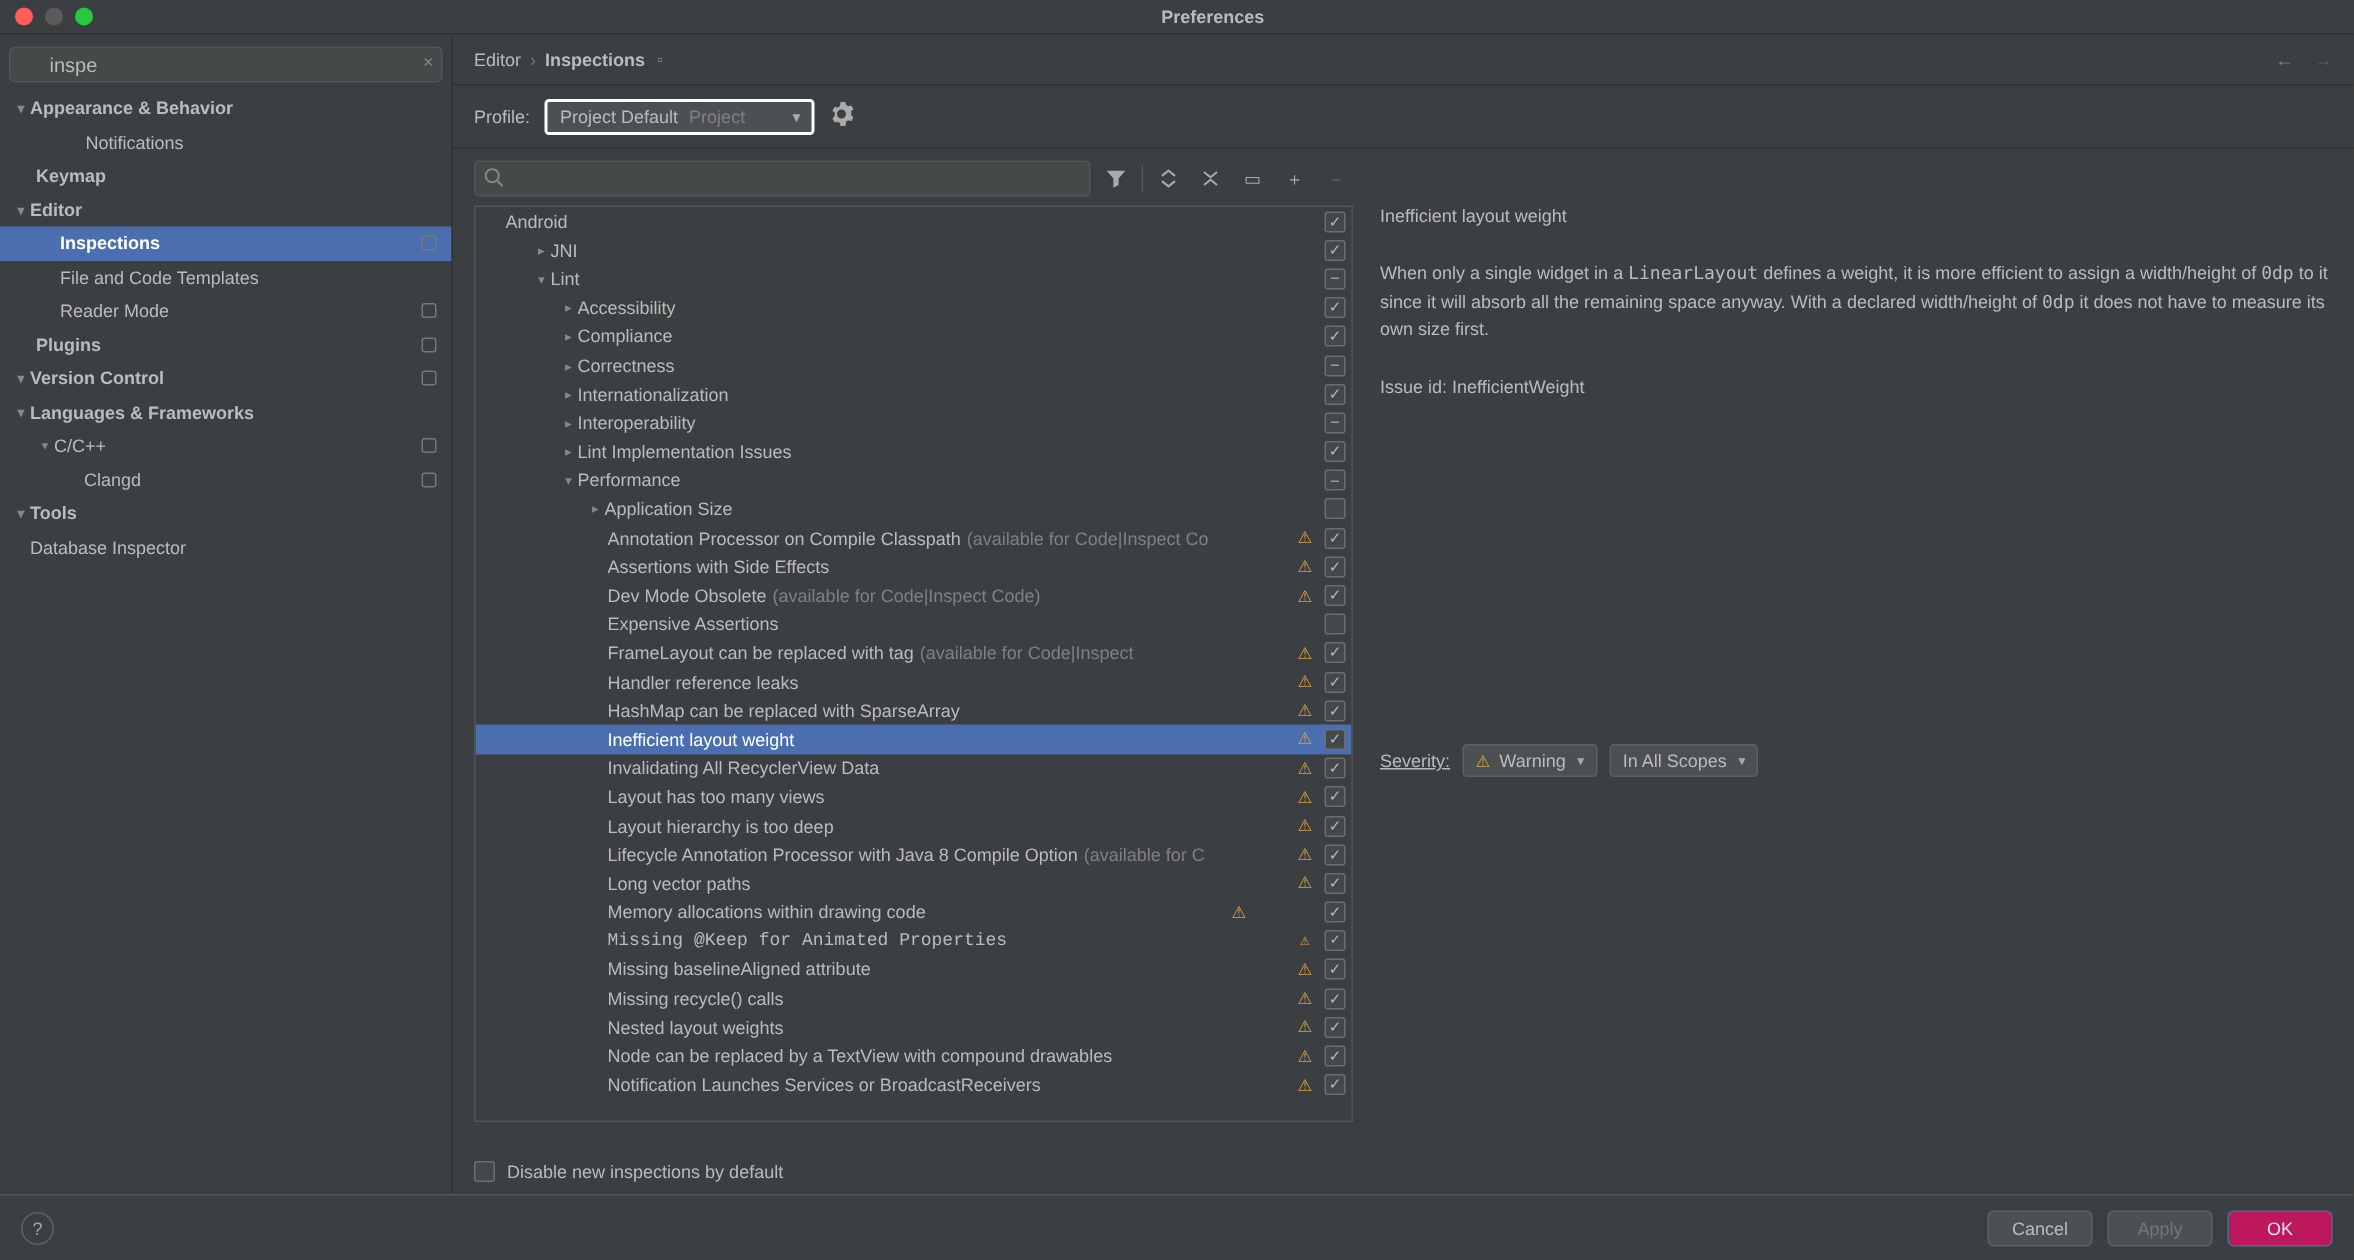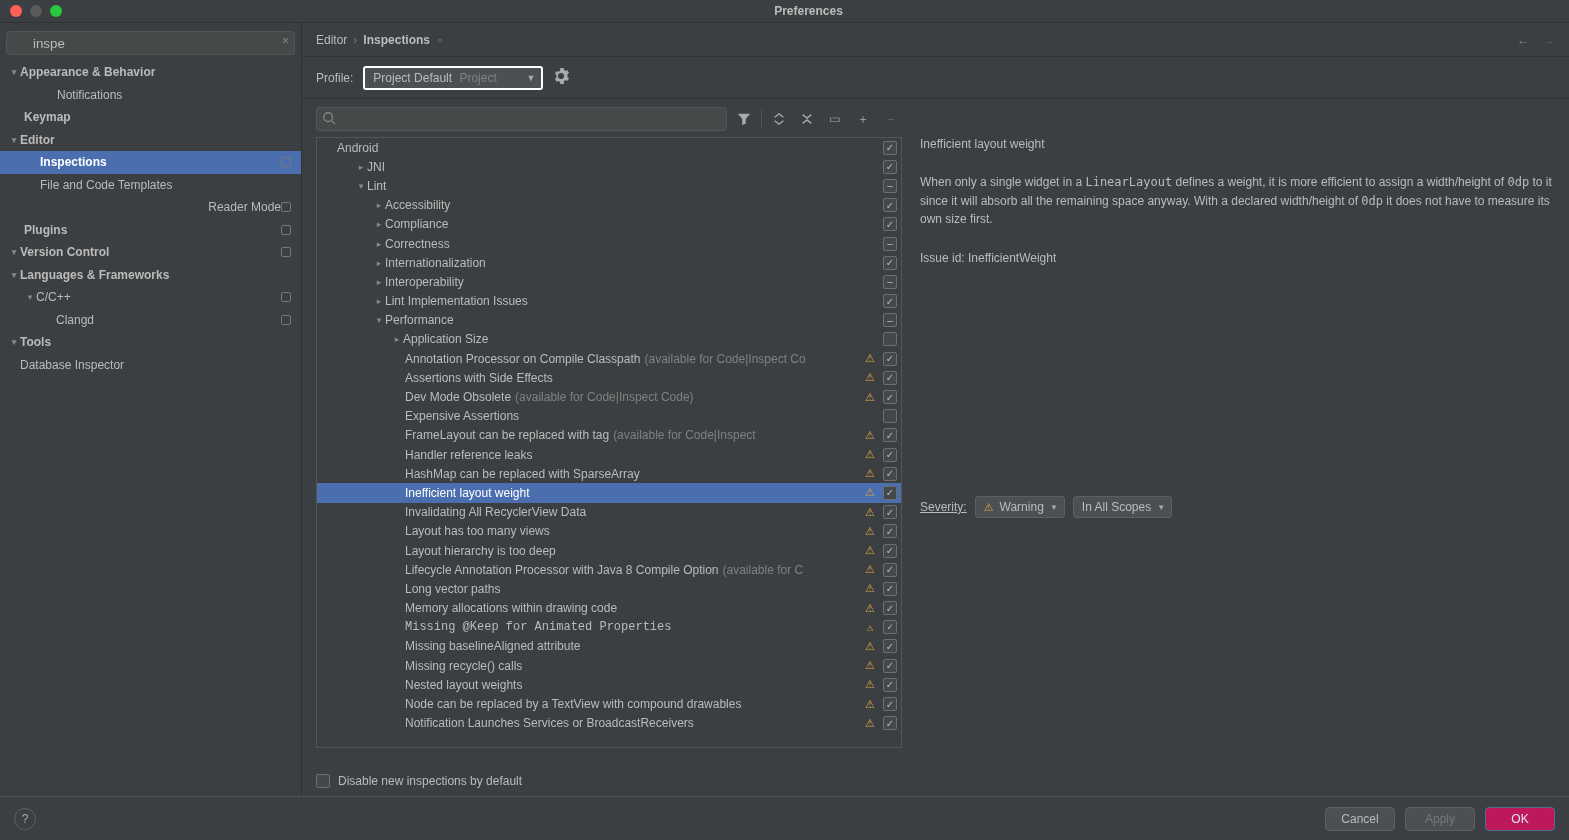--- a/index.html
+++ b/index.html
@@ -384,21 +384,21 @@
           <span class="chev">▾</span>
           <span class="label">Editor</span>
         </div>
         <div class="tree-item indent-1 selected bold" style="padding-left: 40px;">
           <span class="label">Inspections</span>
           <span class="badge"></span>
         </div>
         <div class="tree-item indent-1" style="padding-left: 40px;">
           <span class="label">File and Code Templates</span>
         </div>
-        <div class="tree-item indent-1" style="padding-left: 40px; text-align: right;">
+        <div class="tree-item indent-1" style="padding-left: 40px;">
           <span class="label">Reader Mode</span>
           <span class="badge"></span>
         </div>
         <div class="tree-item indent-0 bold" style="padding-left: 24px;">
           <span class="label">Plugins</span>
           <span class="badge"></span>
         </div>
         <div class="tree-item indent-0 bold">
           <span class="chev">▾</span>
           <span class="label">Version Control</span>
@@ -610,21 +610,21 @@
               <div class="insp-row" style="padding-left: 88px;">
                 <span class="txt"><span>Lifecycle Annotation Processor with Java 8 Compile Option</span><span class="hint">(available for C</span></span>
                 <span class="warn-icon">⚠</span>
                 <span class="cb checked"></span>
               </div>
               <div class="insp-row" style="padding-left: 88px;">
                 <span class="txt"><span>Long vector paths</span></span>
                 <span class="warn-icon">⚠</span>
                 <span class="cb checked"></span>
               </div>
-              <div class="insp-row" style="padding-left: 88px;">
+              <div class="insp-row" style="padding-left: 88px; gap: 44px;">
                 <span class="txt"><span>Memory allocations within drawing code</span></span>
                 <span class="warn-icon">⚠</span>
                 <span class="cb checked"></span>
               </div>
               <div class="insp-row" style="padding-left: 88px; font-family: Liberation Mono, monospace;">
                 <span class="txt"><span>Missing @Keep for Animated Properties</span></span>
                 <span class="warn-icon">⚠</span>
                 <span class="cb checked"></span>
               </div>
               <div class="insp-row" style="padding-left: 88px;">

